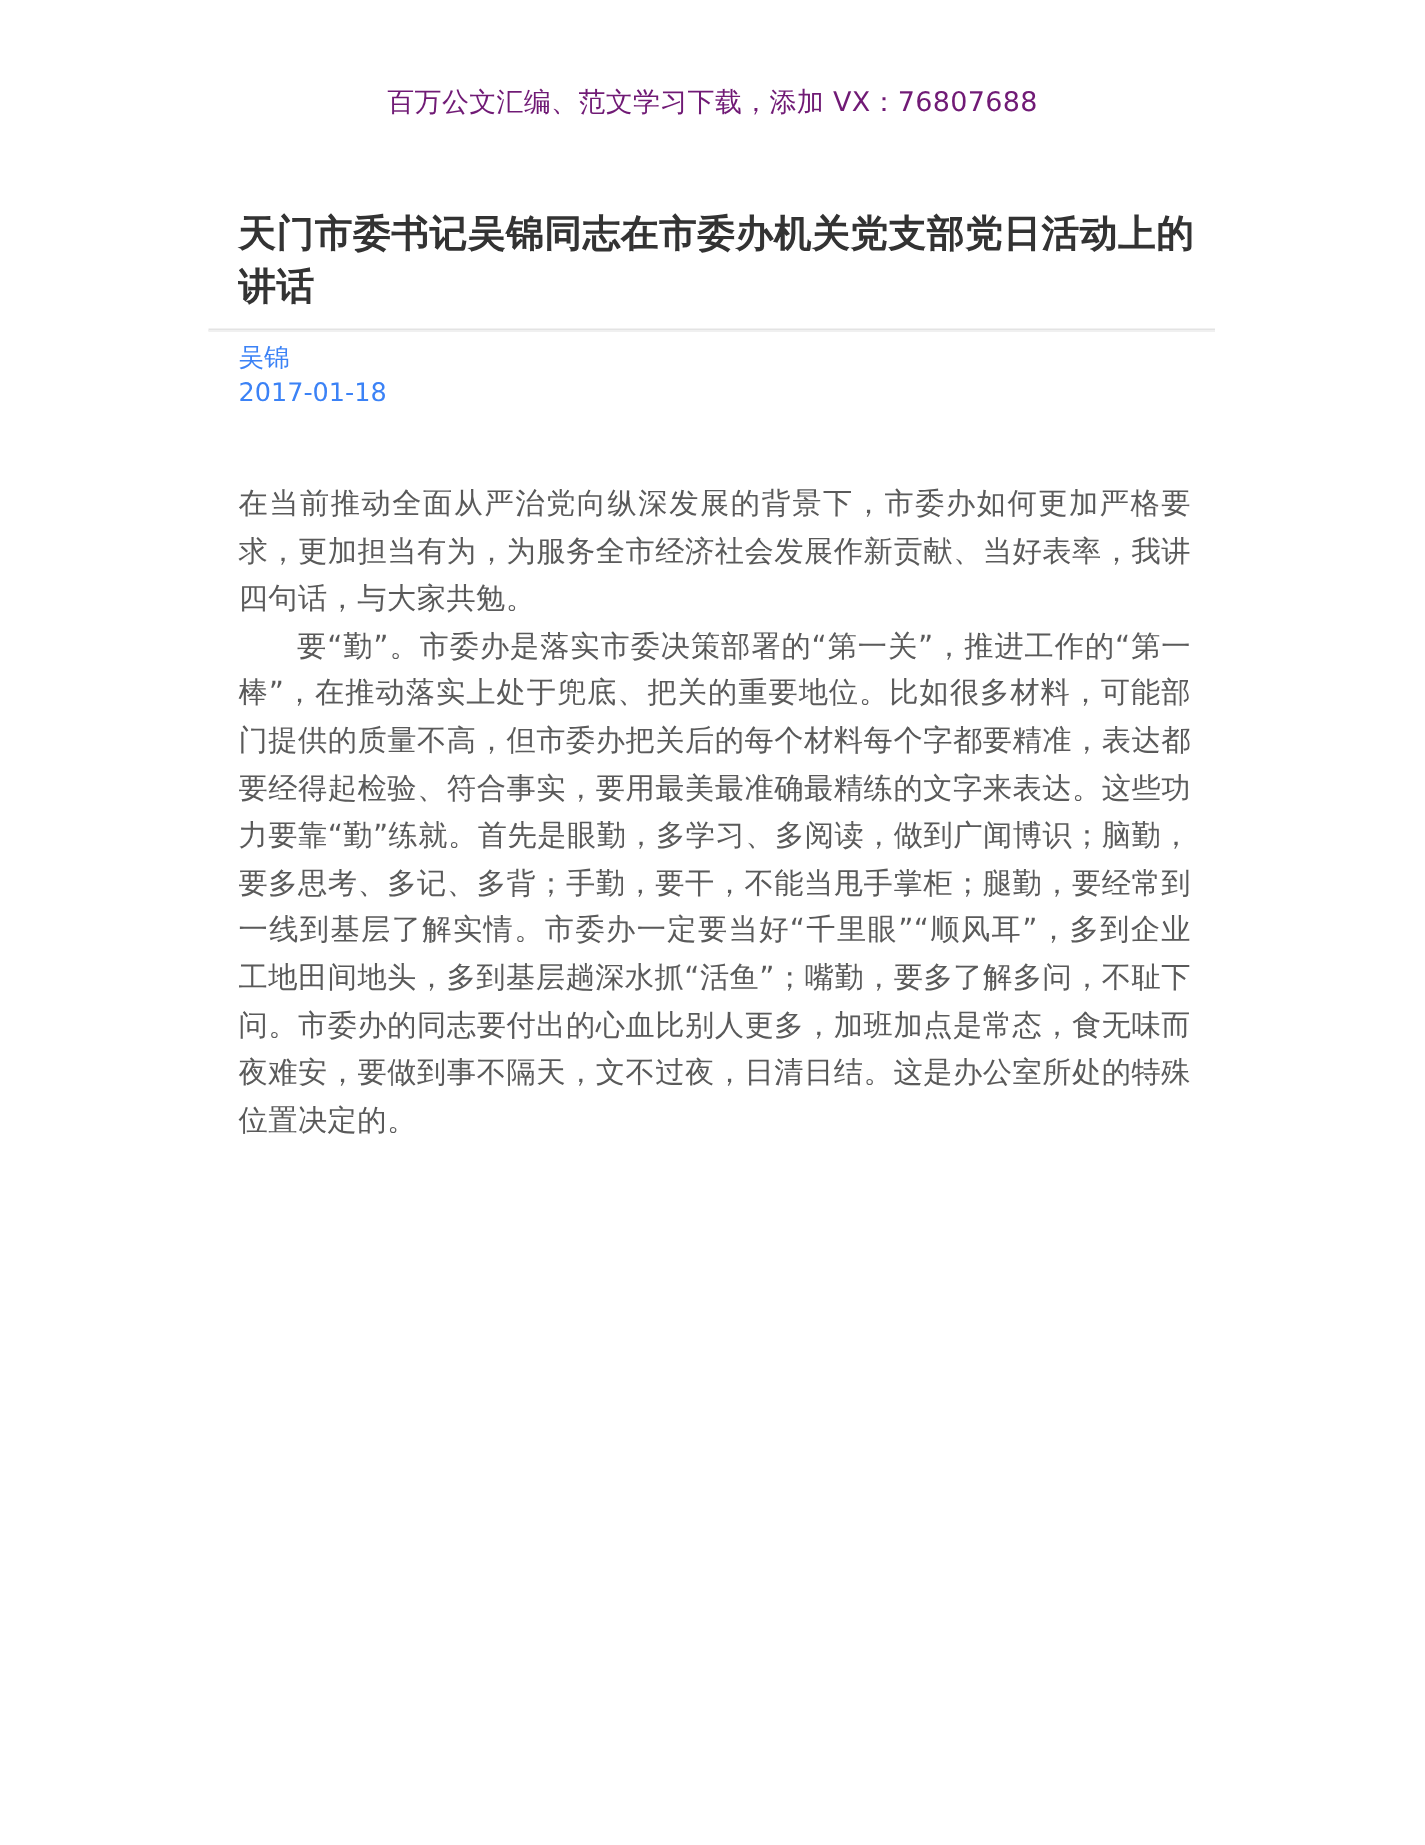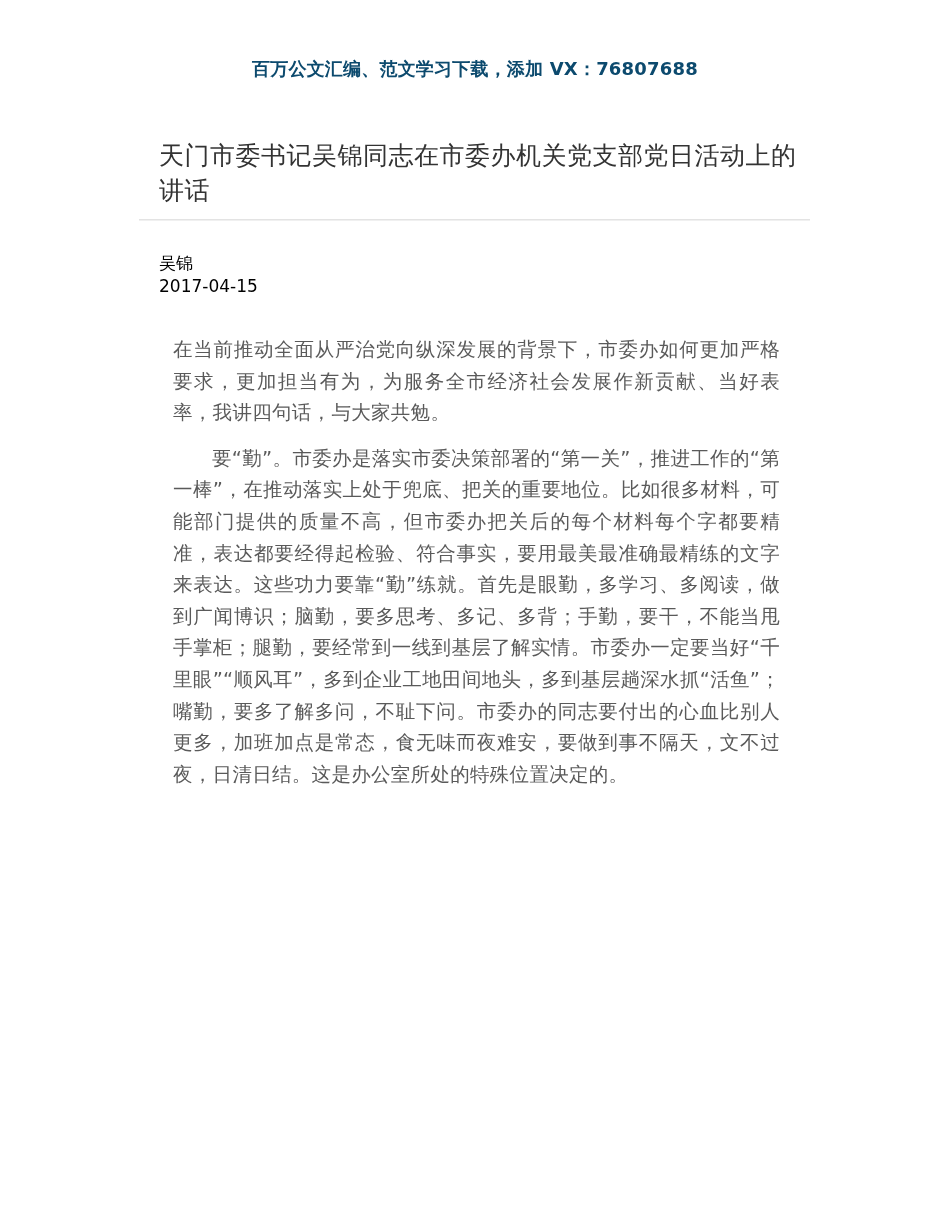--- a/index.html
+++ b/index.html
@@ -13,83 +13,82 @@
       position: relative;
       overflow: hidden;
       font-family: "DejaVu Sans", "Liberation Sans", sans-serif;
     }
     .banner {
       position: absolute;
       top: 56px;
       left: 0;
       width: 950px;
       text-align: center;
-      color: #0c4a6e;
+      color: #701a75;
       font-size: 18px;
       line-height: 26px;
       letter-spacing: 0.2px;
-      font-weight: bold;
     }
     .title {
       position: absolute;
       top: 138px;
       left: 159px;
       width: 640px;
       margin: 0;
       color: #333333;
       font-size: 25px;
-      font-weight: normal;
+      font-weight: bold;
       line-height: 35px;
       letter-spacing: 0.5px;
     }
     .divider {
       position: absolute;
       top: 219px;
       left: 139px;
       width: 671px;
       height: 1px;
       background: #e3e3e3;
       border-bottom: 1px solid #f0f0f0;
     }
     .meta {
       position: absolute;
-      top: 252px;
+      top: 228px;
       left: 159px;
-      color: #000000;
+      color: #3b82f6;
       font-size: 17px;
       line-height: 23px;
     }
     .article {
       position: absolute;
       top: 320px;
       left: 159px;
       width: 635px;
       color: #5a5a5a;
       font-size: 19.5px;
       line-height: 31.6px;
       text-align: justify;
       letter-spacing: 0.3px;
     }
     .article p {
-      margin: 14px;
+      margin: 0;
     }
     .article p.indent {
       text-indent: 2em;
     }
   </style>
 </head>
 <body>
 
 <div class="banner">百万公文汇编、范文学习下载，添加 VX：76807688</div>
 
 <h1 class="title">天门市委书记吴锦同志在市委办机关党支部党日活动上的讲话</h1>
 
 <div class="divider"></div>
 
 <div class="meta">
   <div>吴锦</div>
-  <div>2017-04-15</div>
+  <div>2017-01-18</div>
 </div>
 
 <div class="article">
   <p>在当前推动全面从严治党向纵深发展的背景下，市委办如何更加严格要求，更加担当有为，为服务全市经济社会发展作新贡献、当好表率，我讲四句话，与大家共勉。</p>
   <p class="indent">要“勤”。市委办是落实市委决策部署的“第一关”，推进工作的“第一棒”，在推动落实上处于兜底、把关的重要地位。比如很多材料，可能部门提供的质量不高，但市委办把关后的每个材料每个字都要精准，表达都要经得起检验、符合事实，要用最美最准确最精练的文字来表达。这些功力要靠“勤”练就。首先是眼勤，多学习、多阅读，做到广闻博识；脑勤，要多思考、多记、多背；手勤，要干，不能当甩手掌柜；腿勤，要经常到一线到基层了解实情。市委办一定要当好“千里眼”“顺风耳”，多到企业工地田间地头，多到基层趟深水抓“活鱼”；嘴勤，要多了解多问，不耻下问。市委办的同志要付出的心血比别人更多，加班加点是常态，食无味而夜难安，要做到事不隔天，文不过夜，日清日结。这是办公室所处的特殊位置决定的。</p>
 </div>
 
 </body></html>

